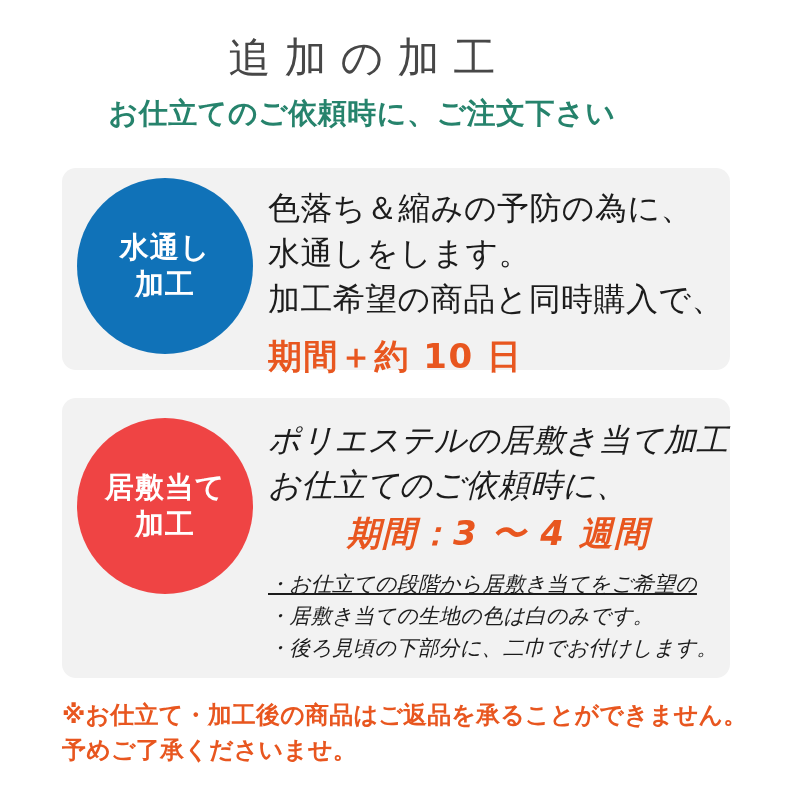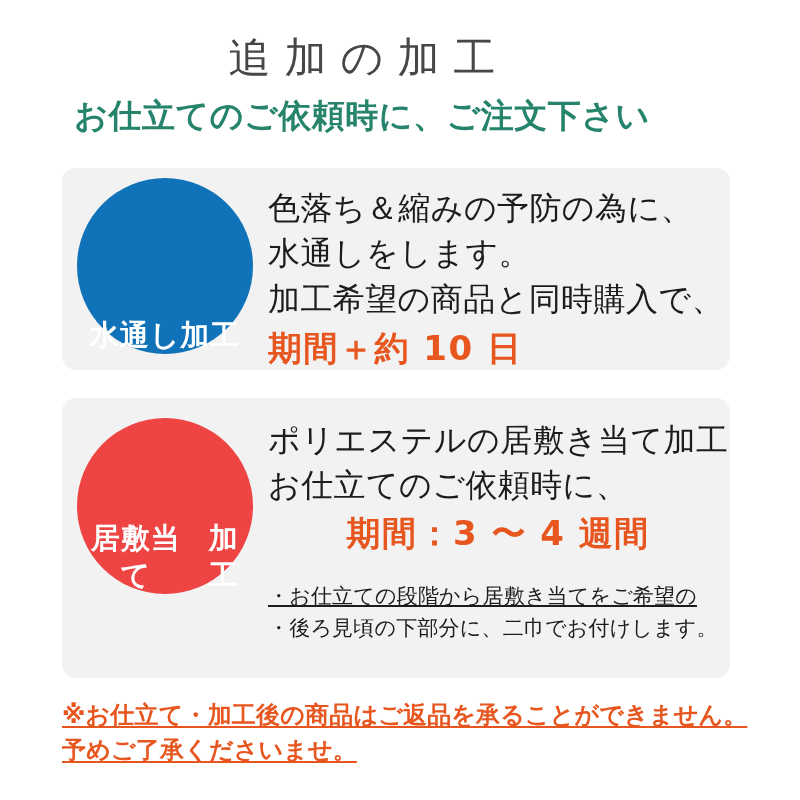--- a/index.html
+++ b/index.html
@@ -31,21 +31,21 @@
     font-size: 42px;
     font-weight: 400;
     color: #474747;
     letter-spacing: 14px;
     text-indent: 14px;
     line-height: 1.15;
     margin: 0;
   }
   .page-subtitle {
     margin: 14px 0 0 0;
-    font-size: 33px;
+    font-size: 29px;
     font-weight: 700;
     color: #26836c;
     letter-spacing: 0.5px;
     line-height: 1.2;
   }
 
   
   .card {
     position: absolute;
     left: 62px;
@@ -67,61 +67,61 @@
     align-items: flex-start;
   }
   .card-mizutoshi .badge-wrap { padding-top: 10px; }
   .card-ishikiate .badge-wrap { padding-top: 20px; }
 
   .badge {
     width: 176px;
     height: 176px;
     border-radius: 50%;
     display: flex;
-    flex-direction: row;
+    flex-direction: column;
     justify-content: center;
-    align-items: flex-end;
+    align-items: center;
     color: #ffffff;
     font-weight: 700;
     font-size: 29px;
     line-height: 1.28;
     text-align: center;
     letter-spacing: 1px;
   }
   .badge-blue { background: #1072b8; }
   .badge-teal { background: #ef4444; }
 
   .card-body {
     flex: 1 1 auto;
     padding-top: 18px;
     padding-right: 14px;
   }
-  .card-ishikiate .card-body { padding-top: 20px; }
+  .card-ishikiate .card-body { padding-top: 20px; font-style: italic; }
 
   .body-line {
     font-size: 32px;
     color: #1c1c1c;
     line-height: 1.42;
     letter-spacing: 0.4px;
     white-space: nowrap;
   }
 
   .highlight {
     font-size: 34px;
     font-weight: 700;
     color: #e8561f;
     line-height: 1.35;
     letter-spacing: 1.5px;
     white-space: nowrap;
-    margin-top: 4px;
+    margin-top: 12px;
   }
   .card-ishikiate .highlight { margin-top: 2px; text-align: center; }
 
   .notes {
-    margin-top: 24px;
+    margin-top: 12px;
   }
   .note-line {
     font-size: 21px;
     color: #1c1c1c;
     line-height: 1.52;
     letter-spacing: 0.2px;
     white-space: nowrap;
   }
   .note-underline { text-decoration: underline; text-underline-offset: 2px; }
 
@@ -131,21 +131,20 @@
     left: 62px;
     top: 698px;
     width: 690px;
   }
   .footer-line {
     font-size: 24px;
     font-weight: 700;
     color: #e8561f;
     line-height: 1.46;
     letter-spacing: 0.2px;
-    text-decoration: underline;
     text-underline-offset: 3px;
     white-space: nowrap;
   }
 </style>
 </head>
 <body>
 
 <div class="page">
 
   <div class="header">
@@ -174,20 +173,21 @@
         <span>居敷当て</span>
         <span>加工</span>
       </div>
     </div>
     <div class="card-body">
       <div class="body-line">ポリエステルの居敷き当て加工</div>
       <div class="body-line">お仕立てのご依頼時に、</div>
       <div class="highlight">期間：3 〜 4 週間</div>
       <div class="notes">
         <div class="note-line note-underline">・お仕立ての段階から居敷き当てをご希望の</div>
+        <div class="note-line">・居敷き当ての生地の色は白のみです。</div>
         <div class="note-line">・後ろ見頃の下部分に、二巾でお付けします。</div>
       </div>
     </div>
   </div>
 
   <div class="footer-notice">
     <div class="footer-line">※お仕立て・加工後の商品はご返品を承ることができません。</div>
     <div class="footer-line">予めご了承くださいませ。</div>
   </div>
 

